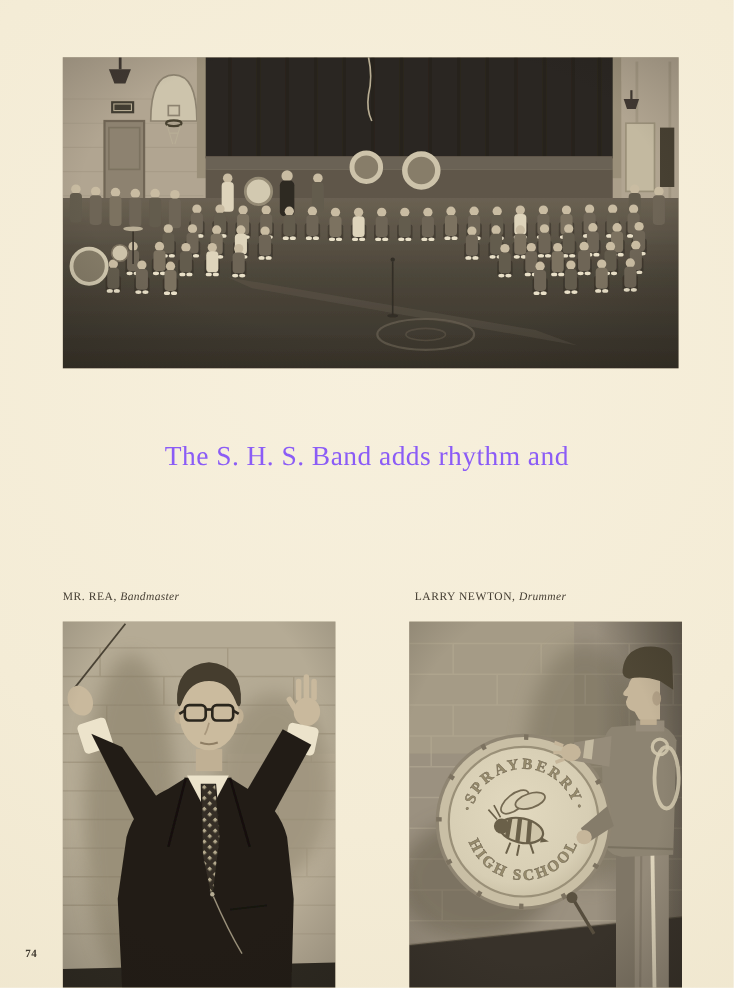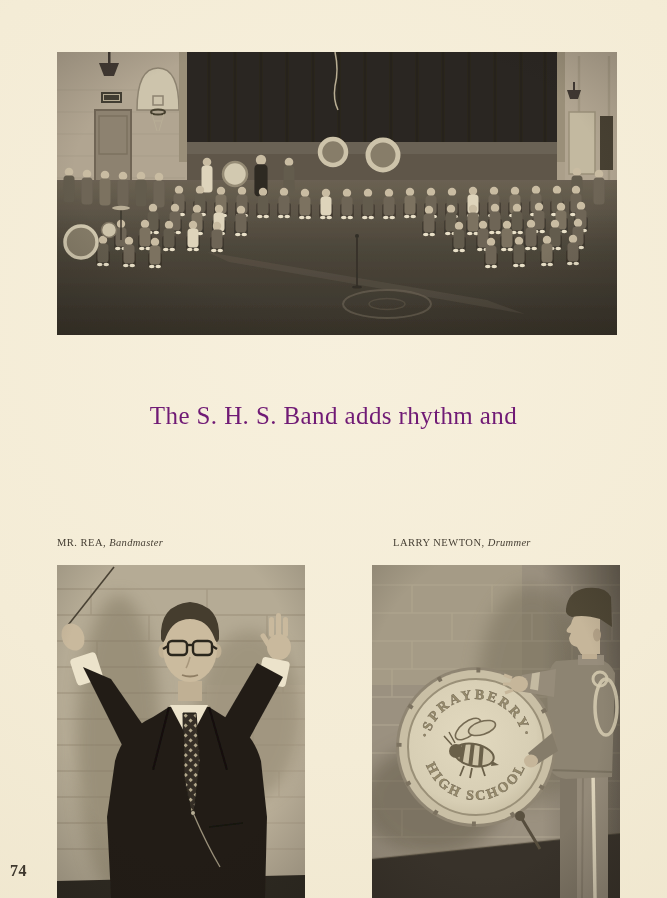--- a/index.html
+++ b/index.html
@@ -11,33 +11,33 @@
   .sheet{position:absolute;inset:0;}
   figure{margin:0;}
   .photo{position:absolute;overflow:hidden;background:#a89d88;}
   .photo svg{display:block;width:100%;height:100%;}
   .photo-top{left:57px;top:52px;width:560px;height:283px;}
   .photo-left{left:57px;top:565px;width:248px;height:333px;}
   .photo-right{left:372px;top:565px;width:248px;height:333px;}
   .headline{
     position:absolute;left:0;right:0;top:399px;margin:0;
     text-align:center;font-weight:normal;
-    font-size:25px;line-height:34px;letter-spacing:.4px;color:#701a75;
+    font-size:25px;line-height:34px;letter-spacing:.4px;color:#8b5cf6;
   }
   .headline span{display:block;}
   .caption{
     position:absolute;top:537px;font-size:10.5px;letter-spacing:.5px;
     color:#453e33;white-space:nowrap;
   }
   .cap-left{left:57px;}
-  .cap-right{left:393px;}
+  .cap-right{left:377px;}
   .cap-role{font-style:italic;letter-spacing:.3px;}
   .page-number{
-    position:absolute;left:10px;top:862px;
-    font-size:16px;font-weight:bold;color:#3e382e;letter-spacing:.5px;
+    position:absolute;left:23px;top:862px;
+    font-size:10px;font-weight:bold;color:#3e382e;letter-spacing:.5px;
   }
   
   .face{fill:#c9bca2;}
   .shoe{fill:#e9e0c8;}
   .drumtext{
     font-family:"Liberation Serif", serif;font-weight:bold;
     font-size:14px;letter-spacing:2.5px;
     fill:#978c6d;stroke:#6f6450;stroke-width:.4;
   }
 </style>

